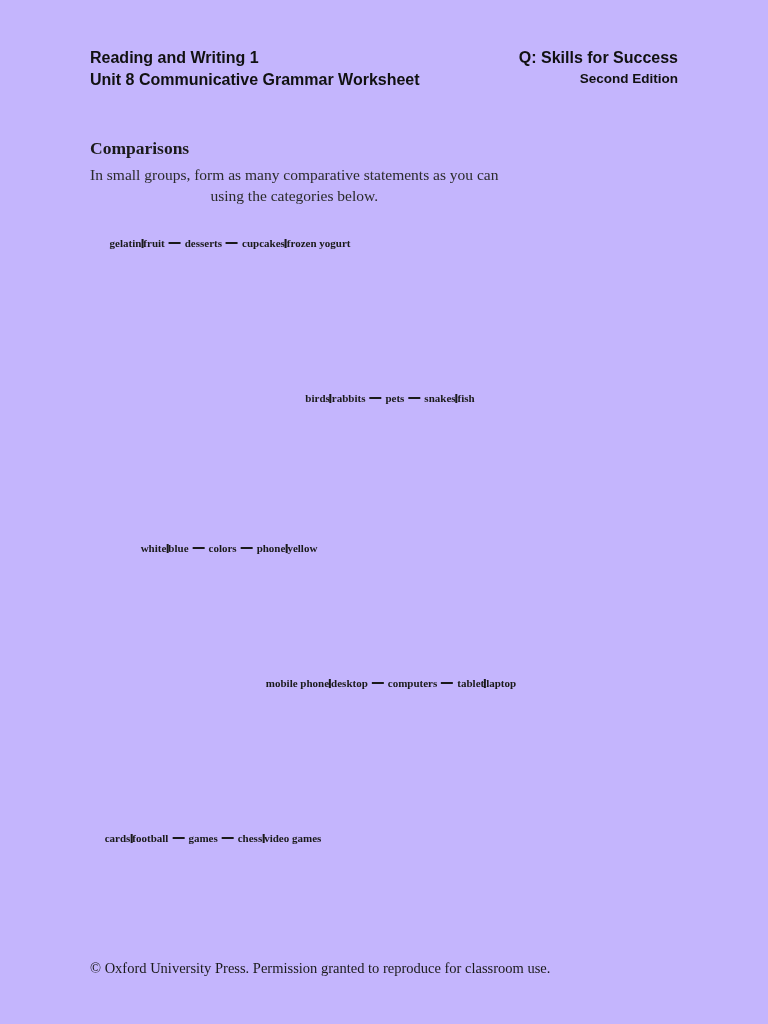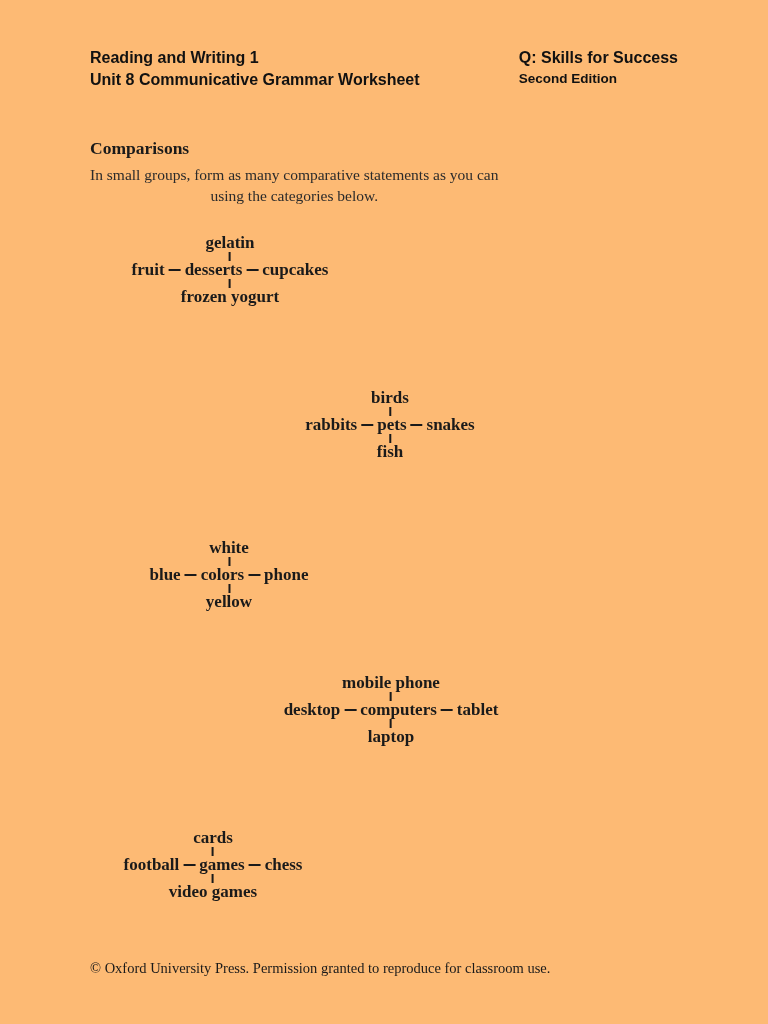--- a/index.html
+++ b/index.html
@@ -1,32 +1,33 @@
 <!DOCTYPE html>
 <html><head>
 <meta charset="utf-8">
 <style>
   * { margin: 0; padding: 0; box-sizing: border-box; }
   html, body { width: 768px; height: 1024px; background: #ffffff; overflow: hidden; }
   .page {
     position: relative;
     width: 768px; height: 1024px;
-    background: #fdba74;
+    background: #c4b5fd;
     color: #1a1a1a;
   }
 
   
   .header-left {
     position: absolute; left: 90px; top: 47px;
     font-family: "Liberation Sans", sans-serif;
     font-weight: bold; font-size: 16px; line-height: 22px;
     color: #111;
   }
   .header-right {
     position: absolute; right: 90px; top: 47px;
+    text-align: right;
     font-family: "Liberation Sans", sans-serif;
     font-weight: bold; color: #111;
   }
   .brand-line { font-size: 16px; line-height: 22px; }
   .edition-line { font-size: 13.5px; line-height: 20px; }
 
   
   .section-heading {
     position: absolute; left: 90px; top: 138px;
     font-family: "Liberation Serif", serif;
@@ -38,23 +39,23 @@
     font-size: 15.5px; line-height: 21px;
     color: #2b2b2b;
     text-align: center;
   }
   .instructions div { white-space: nowrap; }
 
   
   .diagram {
     position: absolute;
     transform: translateX(-50%);
-    display: flex; flex-direction: column; align-items: center;
+    display: flex; align-items: center;
     font-family: "Liberation Serif", serif;
-    font-weight: bold; font-size: 17px; color: #1a1a1a;
+    font-weight: bold; font-size: 11px; color: #1a1a1a;
   }
   .w { line-height: 18px; white-space: nowrap; }
   .vline { width: 2px; height: 9px; background: #1a1a1a; }
   .mid { display: flex; align-items: center; height: 18px; }
   .hline { display: inline-block; width: 12px; height: 2px; background: #1a1a1a; margin: 0 4px; }
 
   .d1 { left: 230px; top: 234px; }
   .d2 { left: 390px; top: 389px; text-align: right; }
   .d3 { left: 229px; top: 519px; margin-top: 20px; }
   .d4 { left: 391px; top: 674px; }

